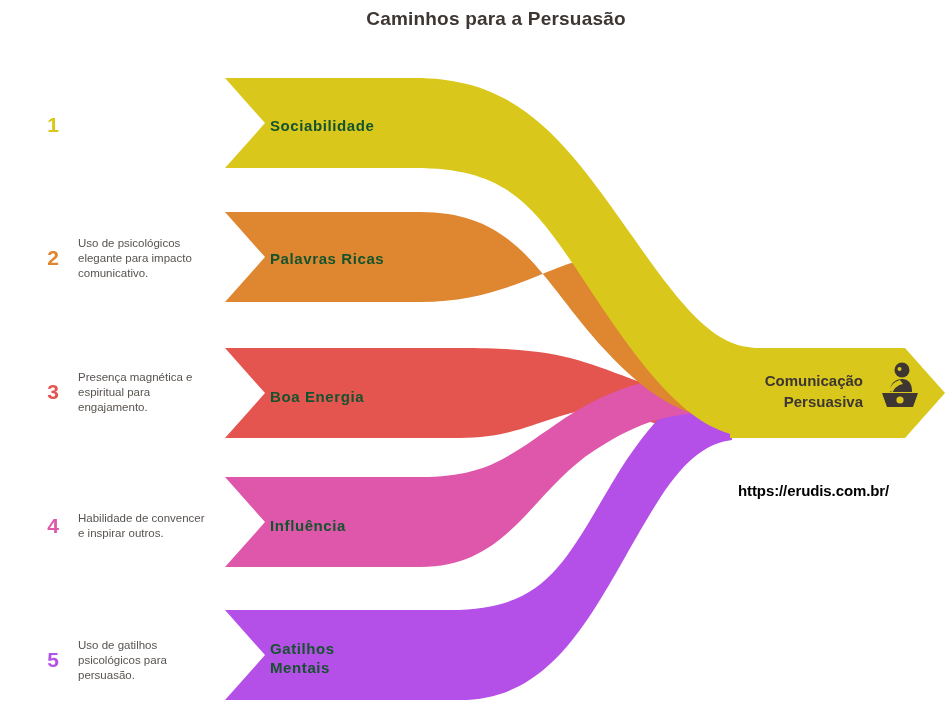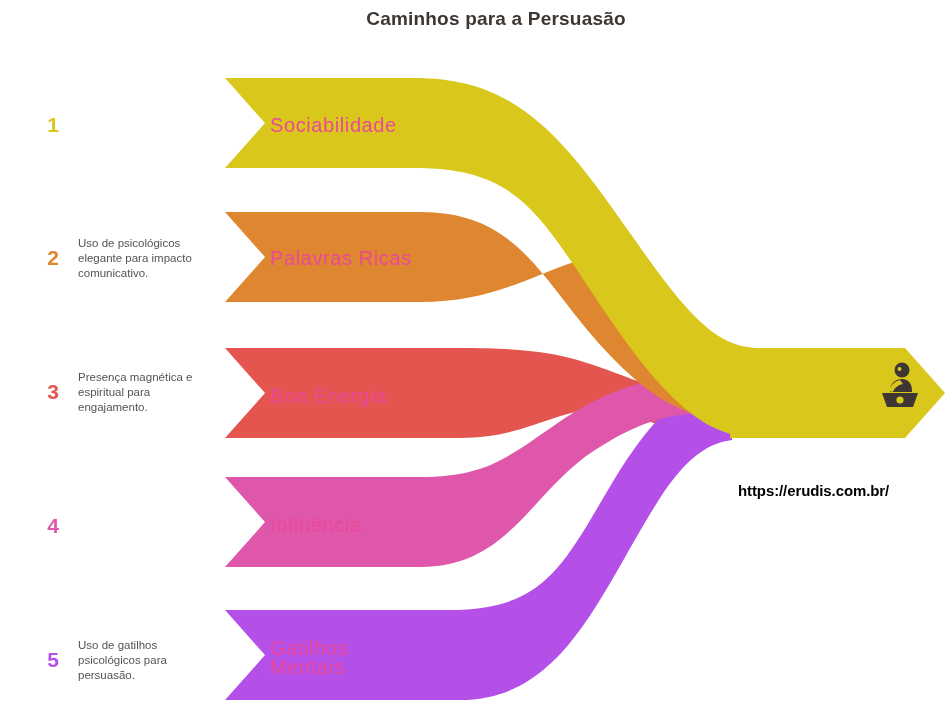--- a/index.html
+++ b/index.html
@@ -58,23 +58,23 @@
     color: #58534f;
   }
   svg.ribbons {
     position: absolute;
     left: 0; top: 0;
     width: 952px;
     height: 719px;
   }
   .ribbon-label {
     position: absolute;
-    font-size: 20px;
-    font-weight: normal;
-    color: #ec4899;
+    font-size: 15px;
+    font-weight: bold;
+    color: #14532d;
     letter-spacing: 0.6px;
     line-height: 19px;
     white-space: pre-line;
   }
   .result-label {
     position: absolute;
     font-size: 15px;
     font-weight: bold;
     color: #3d3632;
     line-height: 21px;
@@ -111,20 +111,21 @@
   <div class="legend-item" style="top:213px;">
     <div class="legend-num" style="color:#DE8630;">2</div>
     <div class="legend-text">Uso de psicológicos elegante para impacto comunicativo.</div>
   </div>
   <div class="legend-item" style="top:347px;">
     <div class="legend-num" style="color:#E55550;">3</div>
     <div class="legend-text">Presença magnética e espiritual para engajamento.</div>
   </div>
   <div class="legend-item" style="top:481px;">
     <div class="legend-num" style="color:#DE57AB;">4</div>
+    <div class="legend-text">Habilidade de convencer e inspirar outros.</div>
   </div>
   <div class="legend-item" style="top:615px;">
     <div class="legend-num" style="color:#B450E8;">5</div>
     <div class="legend-text">Uso de gatilhos psicológicos para persuasão.</div>
   </div>
 
   <svg class="ribbons" viewBox="0 0 952 719">
 
     <path fill="#E55550" d="M 205,348 L 440,348
              C 540,348 560,360 620,382
@@ -175,20 +176,22 @@
              C 710,438 710,348 710,348 Z"></path>
   </svg>
 
   <div class="ribbon-label" style="left:250px; top:116px;">Sociabilidade</div>
   <div class="ribbon-label" style="left:250px; top:249px;">Palavras  Ricas</div>
   <div class="ribbon-label" style="left:250px; top:387px;">Boa  Energia</div>
   <div class="ribbon-label" style="left:250px; top:516px;">Influência</div>
   <div class="ribbon-label" style="left:250px; top:639px;">Gatilhos
 Mentais</div>
 
+  <div class="result-label" style="left:690px; top:370px; width:153px;">Comunicação
+Persuasiva</div>
 
   <div class="podium-icon">
     <svg viewBox="0 0 44 46" width="44" height="46">
 
       <circle cx="26" cy="8" r="7.5" fill="#3d3632"></circle>
       <circle cx="23.5" cy="7" r="2" fill="#D9C81B"></circle>
 
       <path d="M 14,29 C 14,21 20,17 26,17 C 32,17 36,21 36,29 L 36,30 L 14,30 Z" fill="#3d3632"></path>
 
       <path d="M 13,29 C 15,22 20,19 24,18 L 27,22 C 22,23 18,26 17,30 Z" fill="#D9C81B"></path>

